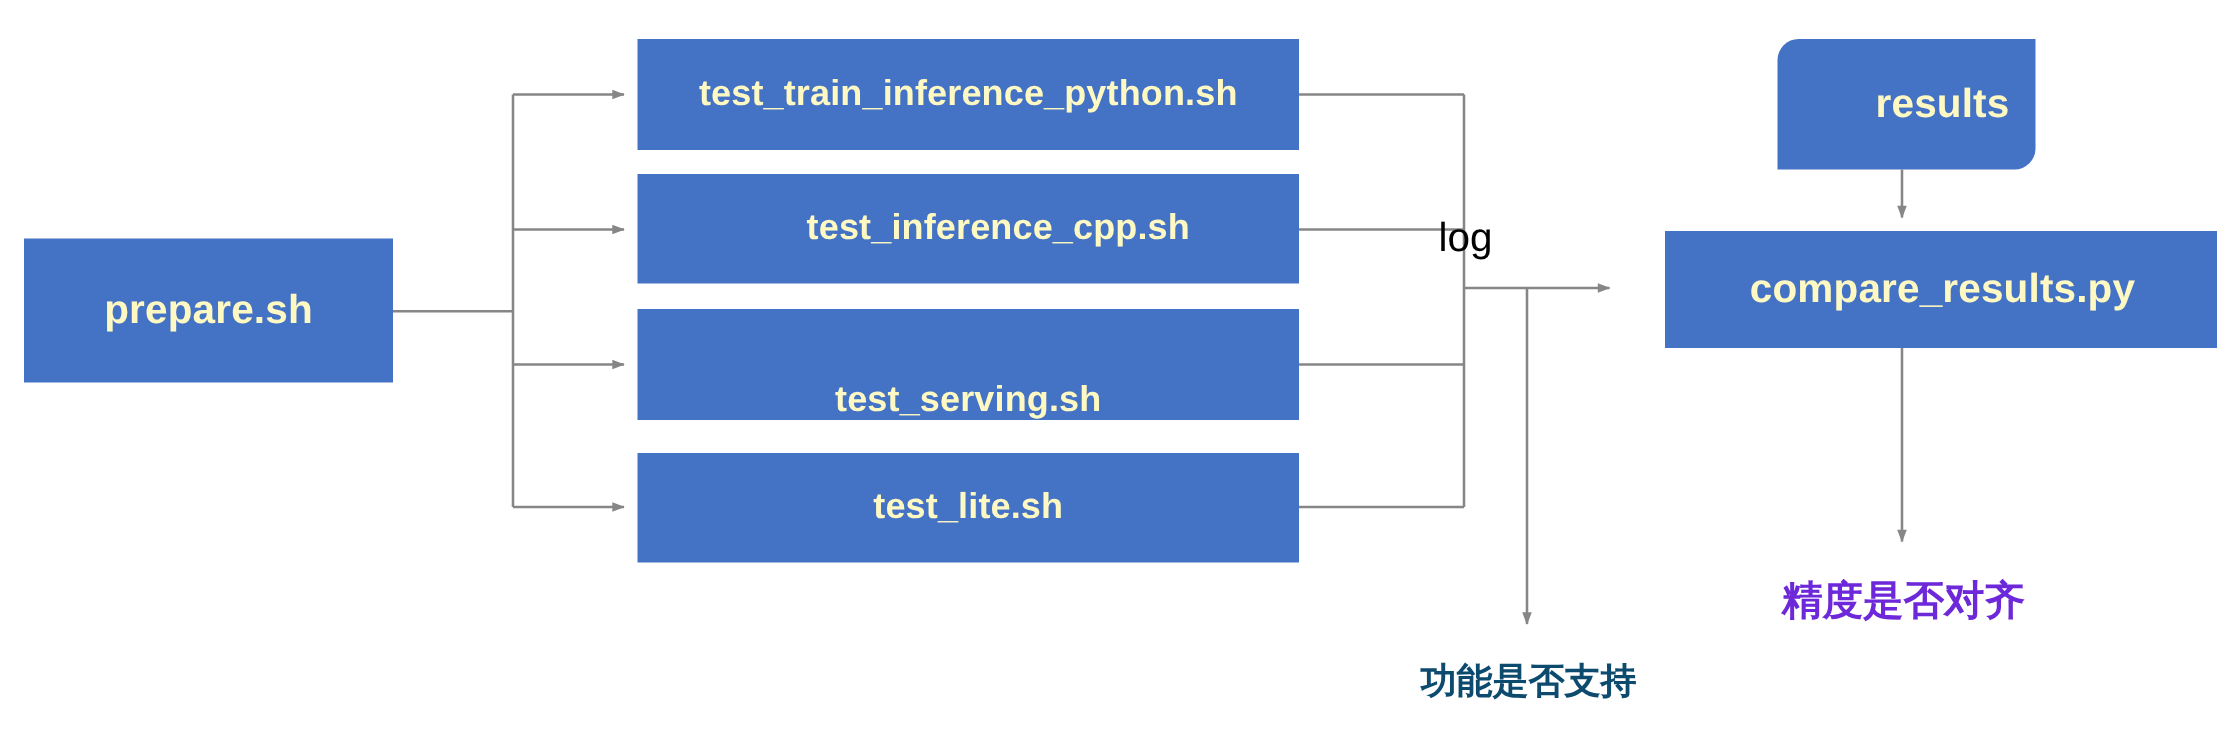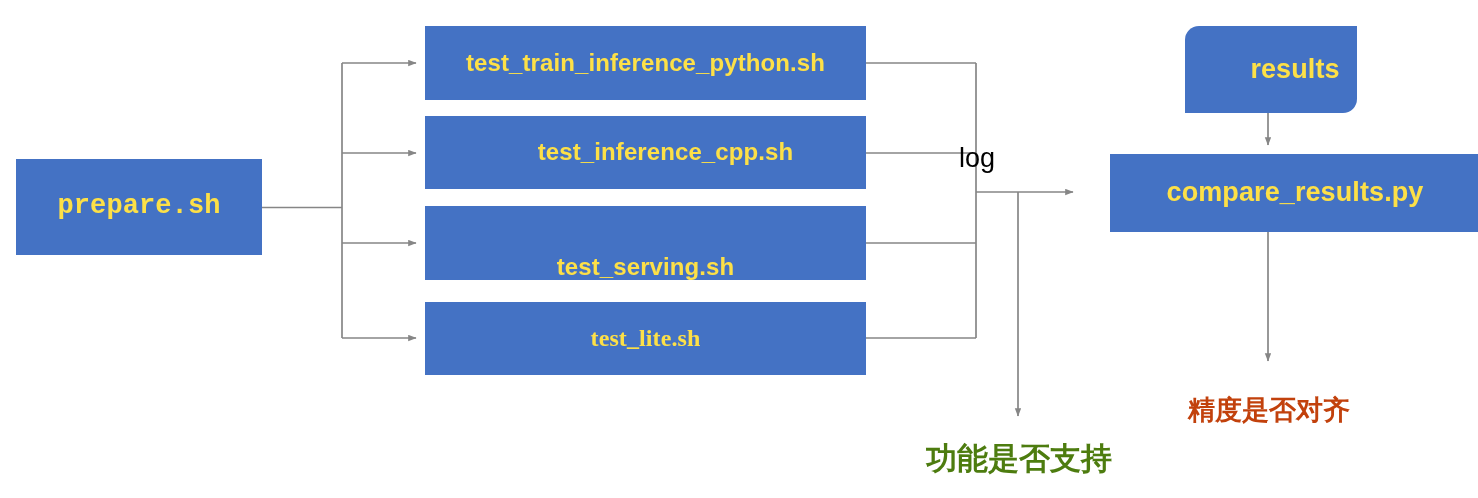--- a/index.html
+++ b/index.html
@@ -24,21 +24,21 @@
     width: 1478px;
     height: 498px;
     pointer-events: none;
   }
   .node {
     position: absolute;
     box-sizing: border-box;
     display: flex;
     align-items: center;
     justify-content: center;
-    color: #fde047;
+    color: #fef9c3;
     font-weight: bold;
     letter-spacing: 0.1px;
     text-align: center;
     line-height: 1.1;
     white-space: nowrap;
   }
   .node-tag {
     
     border-radius: 14px 0 14px 0;
   }
@@ -88,47 +88,47 @@
       <path d="M976,192 L1073,192" marker-end="url(#arrow)"></path>
 
       <path d="M1018,192 L1018,416" marker-end="url(#arrow)"></path>
 
       <path d="M1268,113 L1268,145" marker-end="url(#arrow)"></path>
 
       <path d="M1268,232 L1268,361" marker-end="url(#arrow)"></path>
     </g>
   </svg>
 
-  <div class="node" style="left:16px; top:159px; width:246px; height:96px; background:#4472C4; font-size:27px;font-family:Liberation Mono, monospace;">
+  <div class="node" style="left:16px; top:159px; width:246px; height:96px; background:#4472C4; font-size:27px;">
     <span>prepare.sh</span>
   </div>
 
   <div class="node" style="left:425px; top:26px; width:441px; height:74px; background:#4472C4; font-size:24px;">
     <span>test_train_inference_python.sh</span>
   </div>
 
   <div class="node" style="left:425px; top:116px; width:441px; height:73px; background:#4472C4; font-size:24px;padding-left:40px;">
     <span>test_inference_cpp.sh</span>
   </div>
 
   <div class="node" style="left:425px; top:206px; width:441px; height:74px; background:#4472C4; font-size:24px;align-items:flex-end;">
     <span>test_serving.sh</span>
   </div>
 
-  <div class="node" style="left:425px; top:302px; width:441px; height:73px; background:#4472C4; font-size:24px;font-family:Liberation Serif, serif;">
+  <div class="node" style="left:425px; top:302px; width:441px; height:73px; background:#4472C4; font-size:24px;">
     <span>test_lite.sh</span>
   </div>
 
   <div class="node node-tag" style="left:1185px; top:26px; width:172px; height:87px; background:#4472C4; font-size:27px;padding-left:48px;">
     <span>results</span>
   </div>
 
   <div class="node" style="left:1082px; top:154px; width:370px; height:78px; background:#4472C4; font-size:27px;margin-left:28px;">
     <span>compare_results.py</span>
   </div>
 
   <div class="edge-label" style="left:959px; top:143px; font-size:27px;">log</div>
 
-  <div class="annotation" style="left:906px; top:438px; width:226px; color:#4d7c0f; font-size:31px;">功能是否支持</div>
+  <div class="annotation" style="left:906px; top:438px; width:226px; color:#0c4a6e; font-size:24px;">功能是否支持</div>
 
-  <div class="annotation" style="left:1156px; top:392px; width:226px; color:#c2410c; font-size:27px;">精度是否对齐</div>
+  <div class="annotation" style="left:1156px; top:382px; width:226px; color:#6d28d9; font-size:27px;">精度是否对齐</div>
 
 </div>
 
 </body></html>

